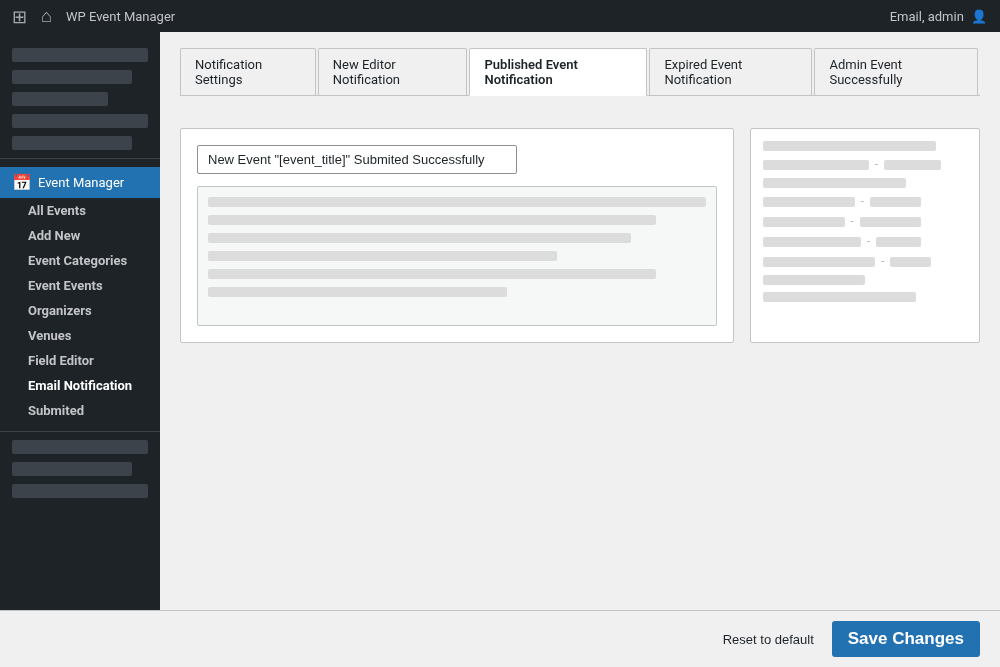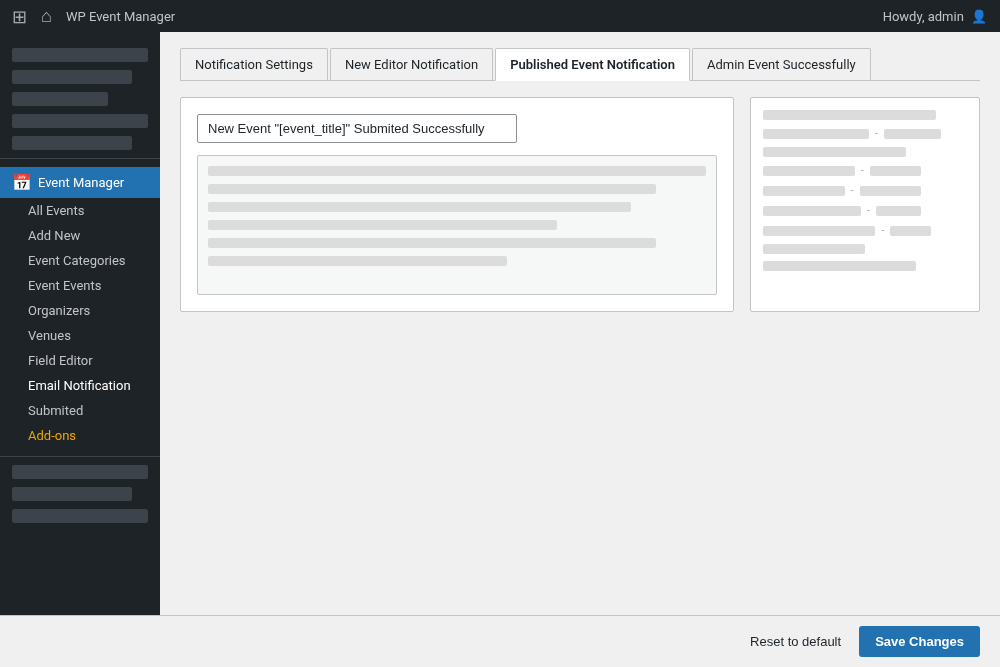--- a/index.html
+++ b/index.html
@@ -55,39 +55,40 @@
     .sidebar-menu-item.active {
       background: #2271b1;
       color: #fff;
     }
     .sidebar-menu-item .menu-icon { font-size: 16px; }
     .sidebar-sub-item {
       padding: 5px 12px 5px 28px;
       color: #c3c4c7;
       cursor: pointer;
       font-size: 13px;
-    }
-    .sidebar-sub-item.active-sub { color: #fff; font-weight: 400; }
+      font-weight: bold;
+    }
+    .sidebar-sub-item.active-sub { color: #fff; font-weight: 700; }
     .sidebar-sub-item.orange { color: #f0a500; }
 
     .sidebar-divider { height: 1px; background: #3c434a; margin: 8px 0; }
 
     
     .content-area {
       flex: 1;
       overflow-y: auto;
       padding: 16px 20px;
       background: #f0f0f1;
     }
 
     
     .tabs-bar {
       display: flex;
       gap: 0;
-      margin-bottom: 16px;
+      margin-bottom: 32px;
       border-bottom: 1px solid #c3c4c7;
       align-items: center;
     }
     .tab {
       padding: 8px 14px;
       font-size: 13px;
       cursor: pointer;
       background: #f0f0f1;
       border: 1px solid #c3c4c7;
       border-bottom: none;
@@ -189,41 +190,41 @@
       font-size: 13px;
       cursor: pointer;
       padding: 4px 8px;
     }
     .btn-save {
       background: #2271b1;
       color: #fff;
       border: none;
       border-radius: 3px;
       padding: 8px 16px;
-      font-size: 13px;
+      font-size: 17px;
       cursor: pointer;
       font-weight: 600;
     }
 
     
     ::-webkit-scrollbar { width: 6px; }
     ::-webkit-scrollbar-track { background: #2c3338; }
     ::-webkit-scrollbar-thumb { background: #3c434a; border-radius: 3px; }
   </style>
 </head>
 <body>
 
 <div class="admin-bar">
   <div class="admin-bar-left">
     <span class="wp-icon">⊞</span>
     <span class="wp-icon">⌂</span>
     <span class="site-name">WP Event Manager</span>
   </div>
   <div class="admin-bar-right">
-    <span>Howdy, admin</span>
+    <span>Email, admin</span>
     <span>👤</span>
   </div>
 </div>
 
 <div class="main-layout">
 
   <div class="sidebar">
     <div class="sidebar-section">
       <div class="sidebar-placeholder long"></div>
       <div class="sidebar-placeholder medium"></div>
@@ -241,35 +242,35 @@
 
     <div class="sidebar-sub-item">All Events</div>
     <div class="sidebar-sub-item">Add New</div>
     <div class="sidebar-sub-item">Event Categories</div>
     <div class="sidebar-sub-item">Event Events</div>
     <div class="sidebar-sub-item">Organizers</div>
     <div class="sidebar-sub-item">Venues</div>
     <div class="sidebar-sub-item">Field Editor</div>
     <div class="sidebar-sub-item active-sub">Email Notification</div>
     <div class="sidebar-sub-item">Submited</div>
-    <div class="sidebar-sub-item orange">Add-ons</div>
 
     <div class="sidebar-divider"></div>
 
     <div class="sidebar-placeholder long"></div>
     <div class="sidebar-placeholder medium"></div>
     <div class="sidebar-placeholder long"></div>
   </div>
 
   <div class="content-area">
 
     <div class="tabs-bar">
       <div class="tab">Notification Settings</div>
       <div class="tab">New Editor Notification</div>
       <div class="tab active">Published Event Notification</div>
+      <div class="tab">Expired Event Notification</div>
       <div class="tab">Admin Event Successfully</div>
     </div>
 
     <div class="content-box">
 
       <div class="left-panel">
         <input class="subject-input" type="text" value="New Event &quot;[event_title]&quot; Submited Successfully" style="">
 
         <div class="body-editor">
           <div class="placeholder-line w100"></div>

